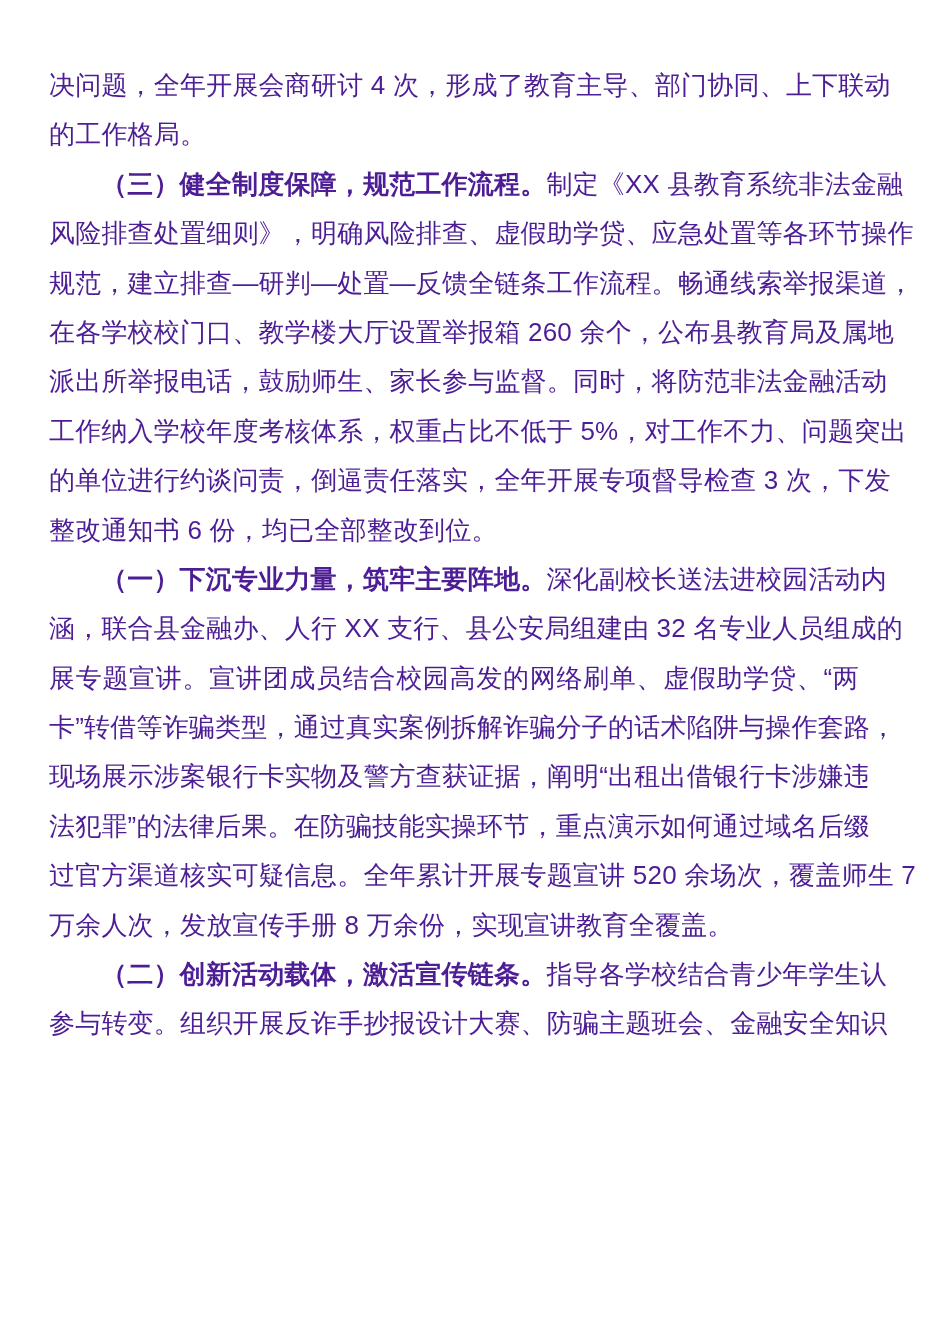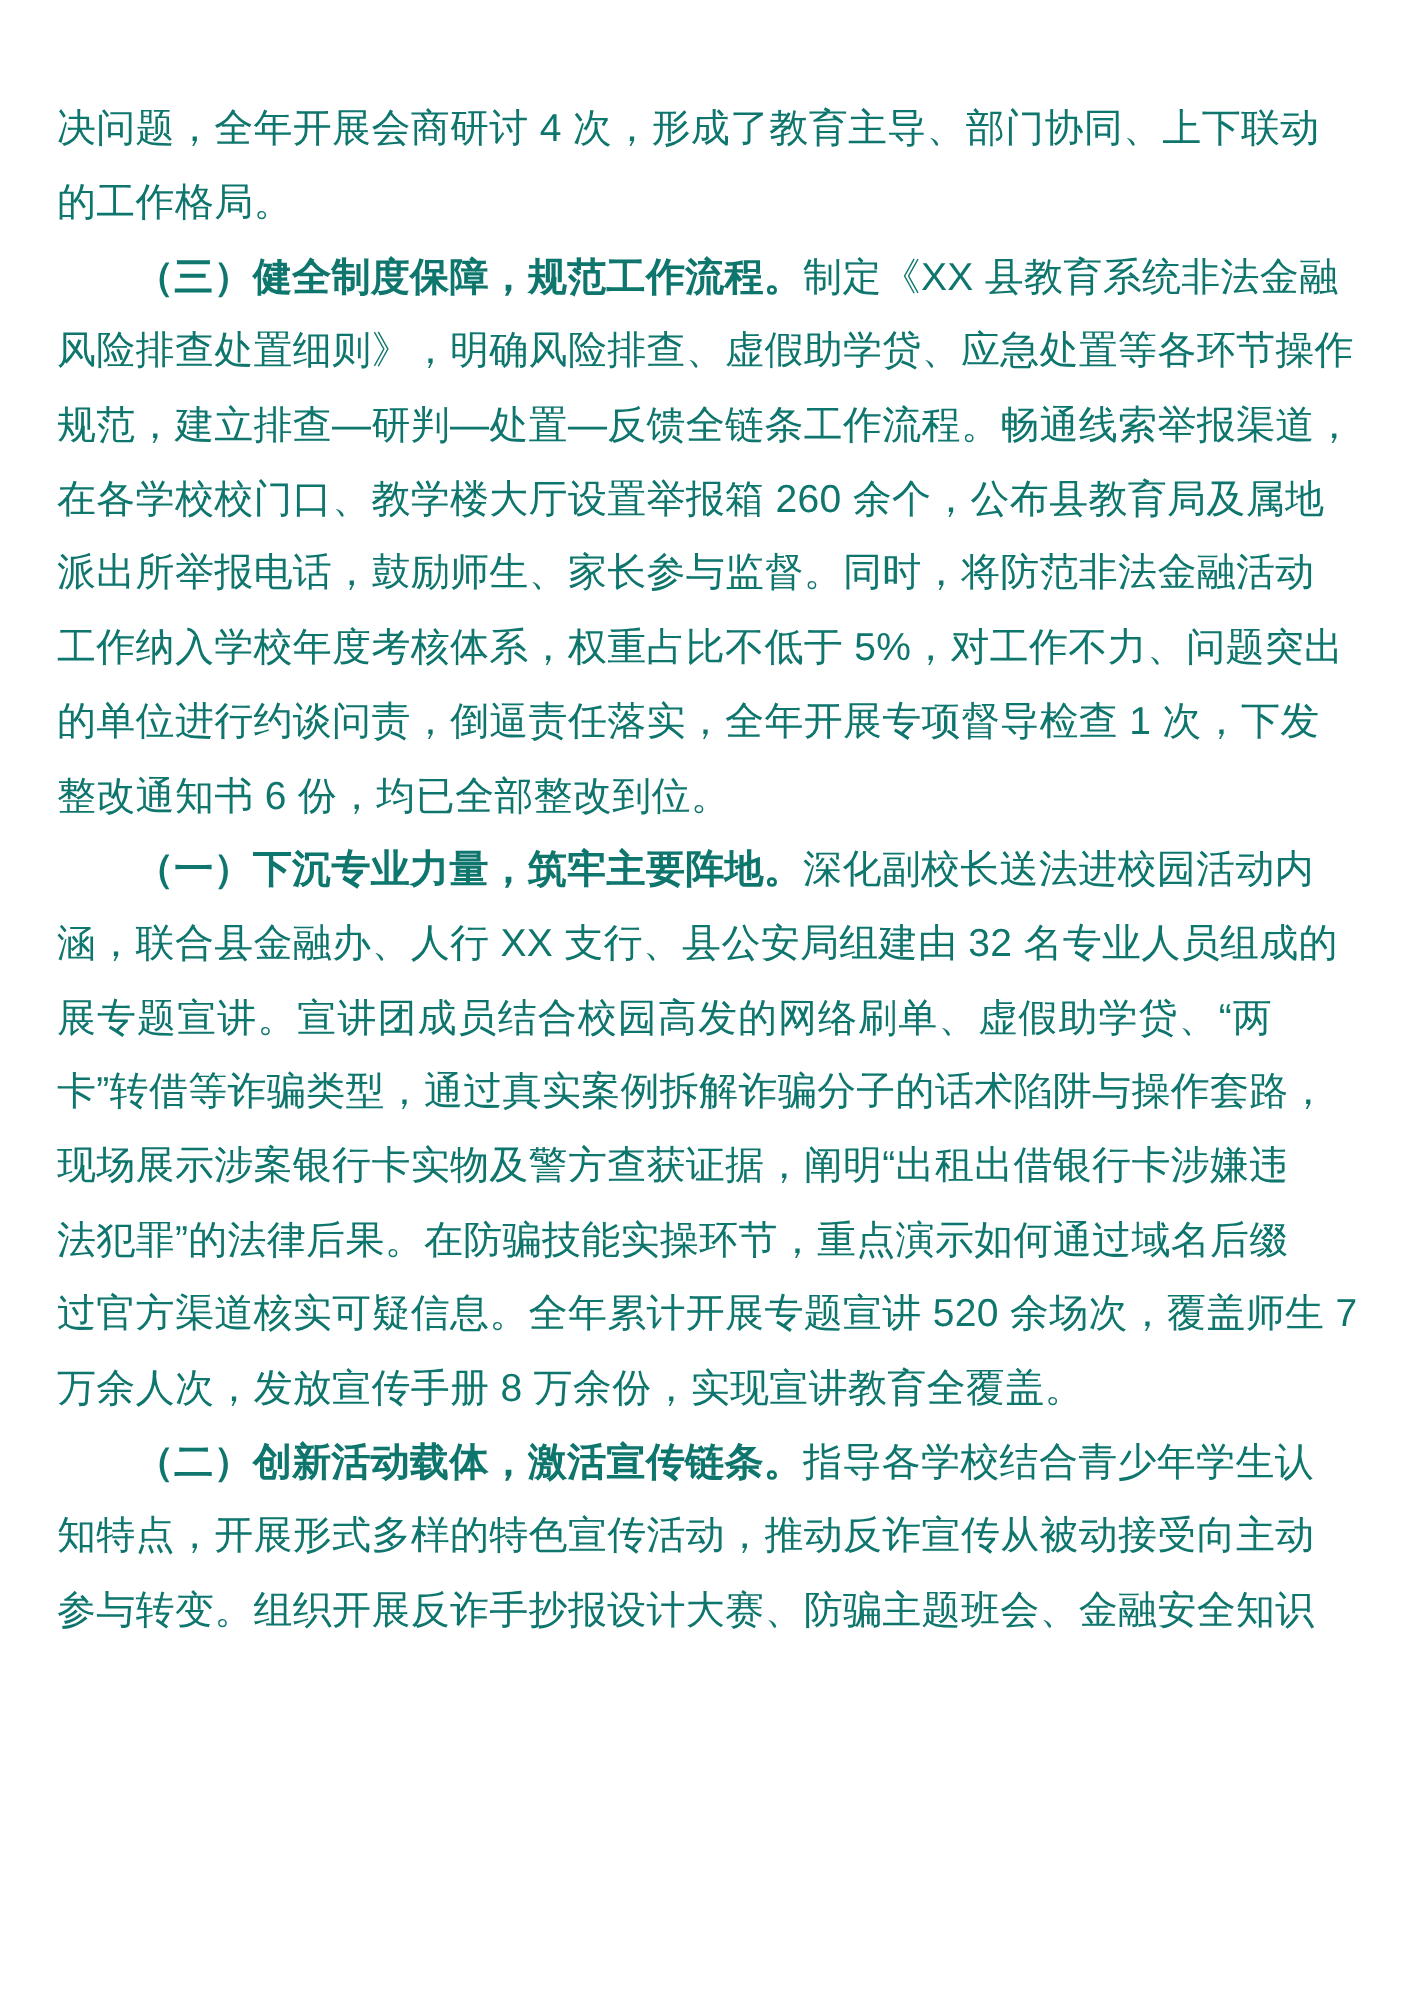--- a/index.html
+++ b/index.html
@@ -10,23 +10,23 @@
     width: 950px;
     height: 1344px;
     background: #ffffff;
     overflow: hidden;
   }
   .doc {
     position: relative;
     box-sizing: border-box;
     width: 950px;
     height: 1344px;
-    padding: 61px 83px 0 38px;
+    padding: 61px 83px 0 49px;
     font-family: "Liberation Sans", "DejaVu Sans", sans-serif;
-    color: #0f766e;
+    color: #4c1d95;
   }
   .line {
     width: 810px;
     font-size: 26px;
     line-height: 49.4px;
     height: 49.4px;
     white-space: nowrap;
     text-align: justify;
     text-align-last: justify;
     letter-spacing: 0.2px;
@@ -47,26 +47,25 @@
 
 <div class="doc">
   <div class="line"><span>决问题，全年开展会商研讨 4 次，形成了教育主导、部门协同、上下联动</span></div>
   <div class="line end"><span>的工作格局。</span></div>
   <div class="line indent"><span class="b">（三）健全制度保障，规范工作流程。</span><span>制定《XX 县教育系统非法金融</span></div>
   <div class="line"><span>风险排查处置细则》，明确风险排查、虚假助学贷、应急处置等各环节操作</span></div>
   <div class="line"><span>规范，建立排查—研判—处置—反馈全链条工作流程。畅通线索举报渠道，</span></div>
   <div class="line"><span>在各学校校门口、教学楼大厅设置举报箱 260 余个，公布县教育局及属地</span></div>
   <div class="line"><span>派出所举报电话，鼓励师生、家长参与监督。同时，将防范非法金融活动</span></div>
   <div class="line"><span>工作纳入学校年度考核体系，权重占比不低于 5%，对工作不力、问题突出</span></div>
-  <div class="line"><span>的单位进行约谈问责，倒逼责任落实，全年开展专项督导检查 1 次，下发</span></div>
+  <div class="line"><span>的单位进行约谈问责，倒逼责任落实，全年开展专项督导检查 3 次，下发</span></div>
   <div class="line end"><span>整改通知书 6 份，均已全部整改到位。</span></div>
   <div class="line indent"><span class="b">（一）下沉专业力量，筑牢主要阵地。</span><span>深化副校长送法进校园活动内</span></div>
   <div class="line"><span>涵，联合县金融办、人行 XX 支行、县公安局组建由 32 名专业人员组成的</span></div>
   <div class="line"><span>展专题宣讲。宣讲团成员结合校园高发的网络刷单、虚假助学贷、“两</span></div>
   <div class="line"><span>卡”转借等诈骗类型，通过真实案例拆解诈骗分子的话术陷阱与操作套路，</span></div>
   <div class="line"><span>现场展示涉案银行卡实物及警方查获证据，阐明“出租出借银行卡涉嫌违</span></div>
   <div class="line"><span>法犯罪”的法律后果。在防骗技能实操环节，重点演示如何通过域名后缀</span></div>
   <div class="line"><span>过官方渠道核实可疑信息。全年累计开展专题宣讲 520 余场次，覆盖师生 7</span></div>
   <div class="line end"><span>万余人次，发放宣传手册 8 万余份，实现宣讲教育全覆盖。</span></div>
   <div class="line indent"><span class="b">（二）创新活动载体，激活宣传链条。</span><span>指导各学校结合青少年学生认</span></div>
-  <div class="line"><span>知特点，开展形式多样的特色宣传活动，推动反诈宣传从被动接受向主动</span></div>
   <div class="line"><span>参与转变。组织开展反诈手抄报设计大赛、防骗主题班会、金融安全知识</span></div>
 </div>
 
 </body></html>

